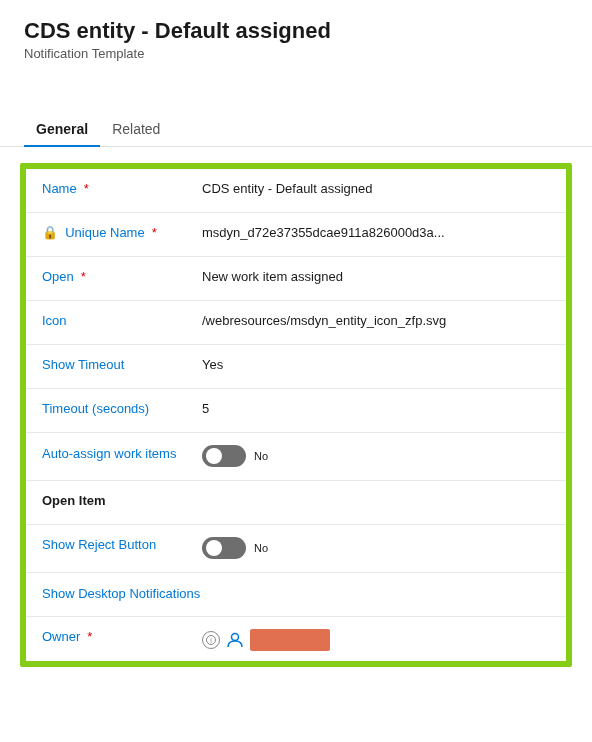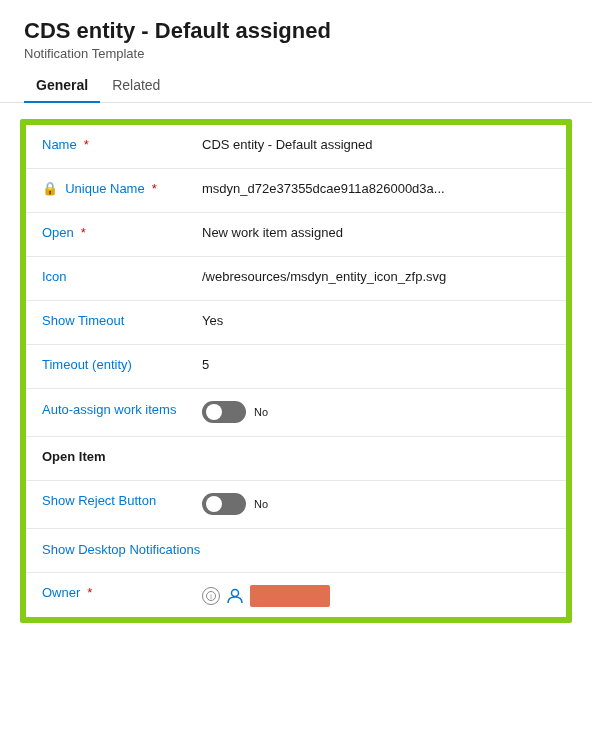--- a/index.html
+++ b/index.html
@@ -18,38 +18,39 @@
     .page-title {
       font-size: 22px;
       font-weight: 600;
       color: #1a1a1a;
       margin-bottom: 2px;
     }
 
     .page-subtitle {
       font-size: 13px;
       color: #555;
-      margin-bottom: 8px;
+      margin-bottom: 20px;
     }
 
     .tabs {
       display: flex;
       gap: 0;
       padding: 0 24px;
       border-bottom: 1px solid #e0e0e0;
     }
 
     .tab {
       padding: 8px 12px;
       font-size: 14px;
       cursor: pointer;
       color: #555;
       border-bottom: 2px solid transparent;
       margin-bottom: -1px;
       user-select: none;
+      margin-top: 32px;
     }
 
     .tab.active {
       color: #1a1a1a;
       font-weight: 600;
       border-bottom: 2px solid #0078d4;
     }
 
     .form-container {
       border: 6px solid #84cc16;
@@ -221,21 +222,21 @@
 
   <div class="form-row">
     <div class="field-label">
       <span>Show Timeout</span>
     </div>
     <div class="field-value">Yes</div>
   </div>
 
   <div class="form-row">
     <div class="field-label">
-      <span>Timeout (entity)</span>
+      <span>Timeout (seconds)</span>
     </div>
     <div class="field-value">5</div>
   </div>
 
   <div class="form-row">
     <div class="field-label">
       <span class="multi-line-label">Auto-assign work items</span>
     </div>
     <div class="field-value">
       <div class="toggle">

